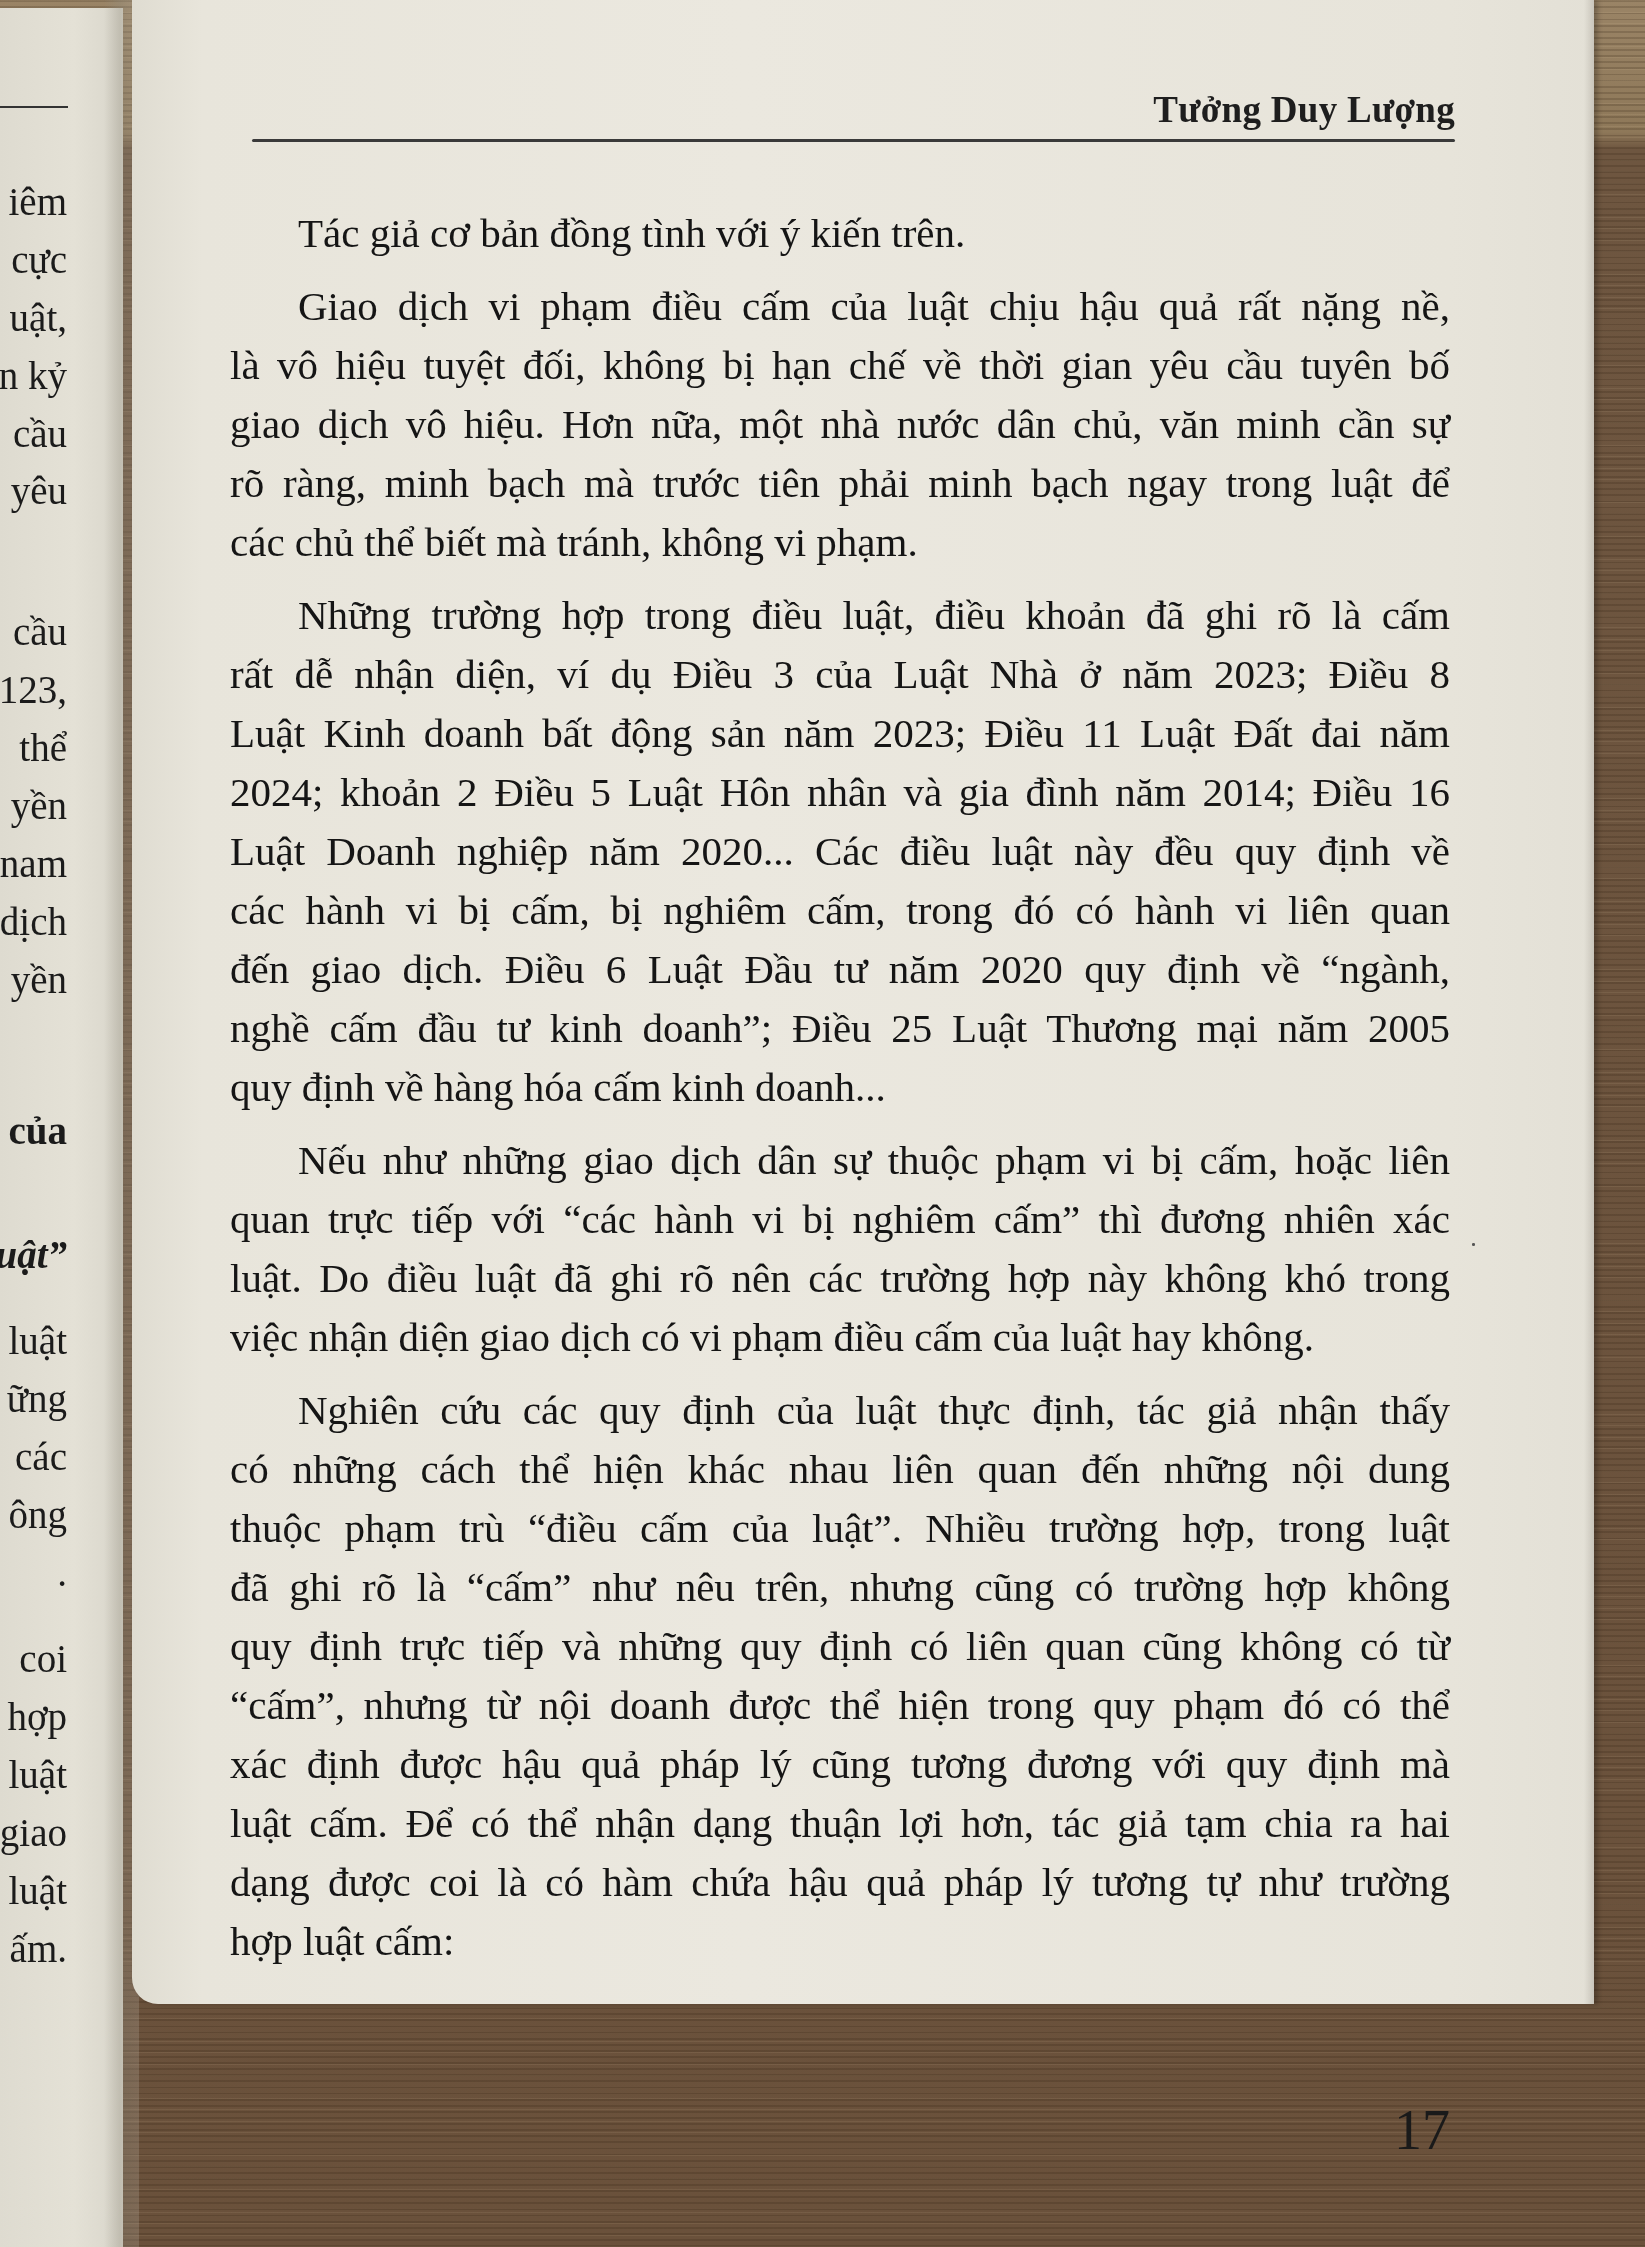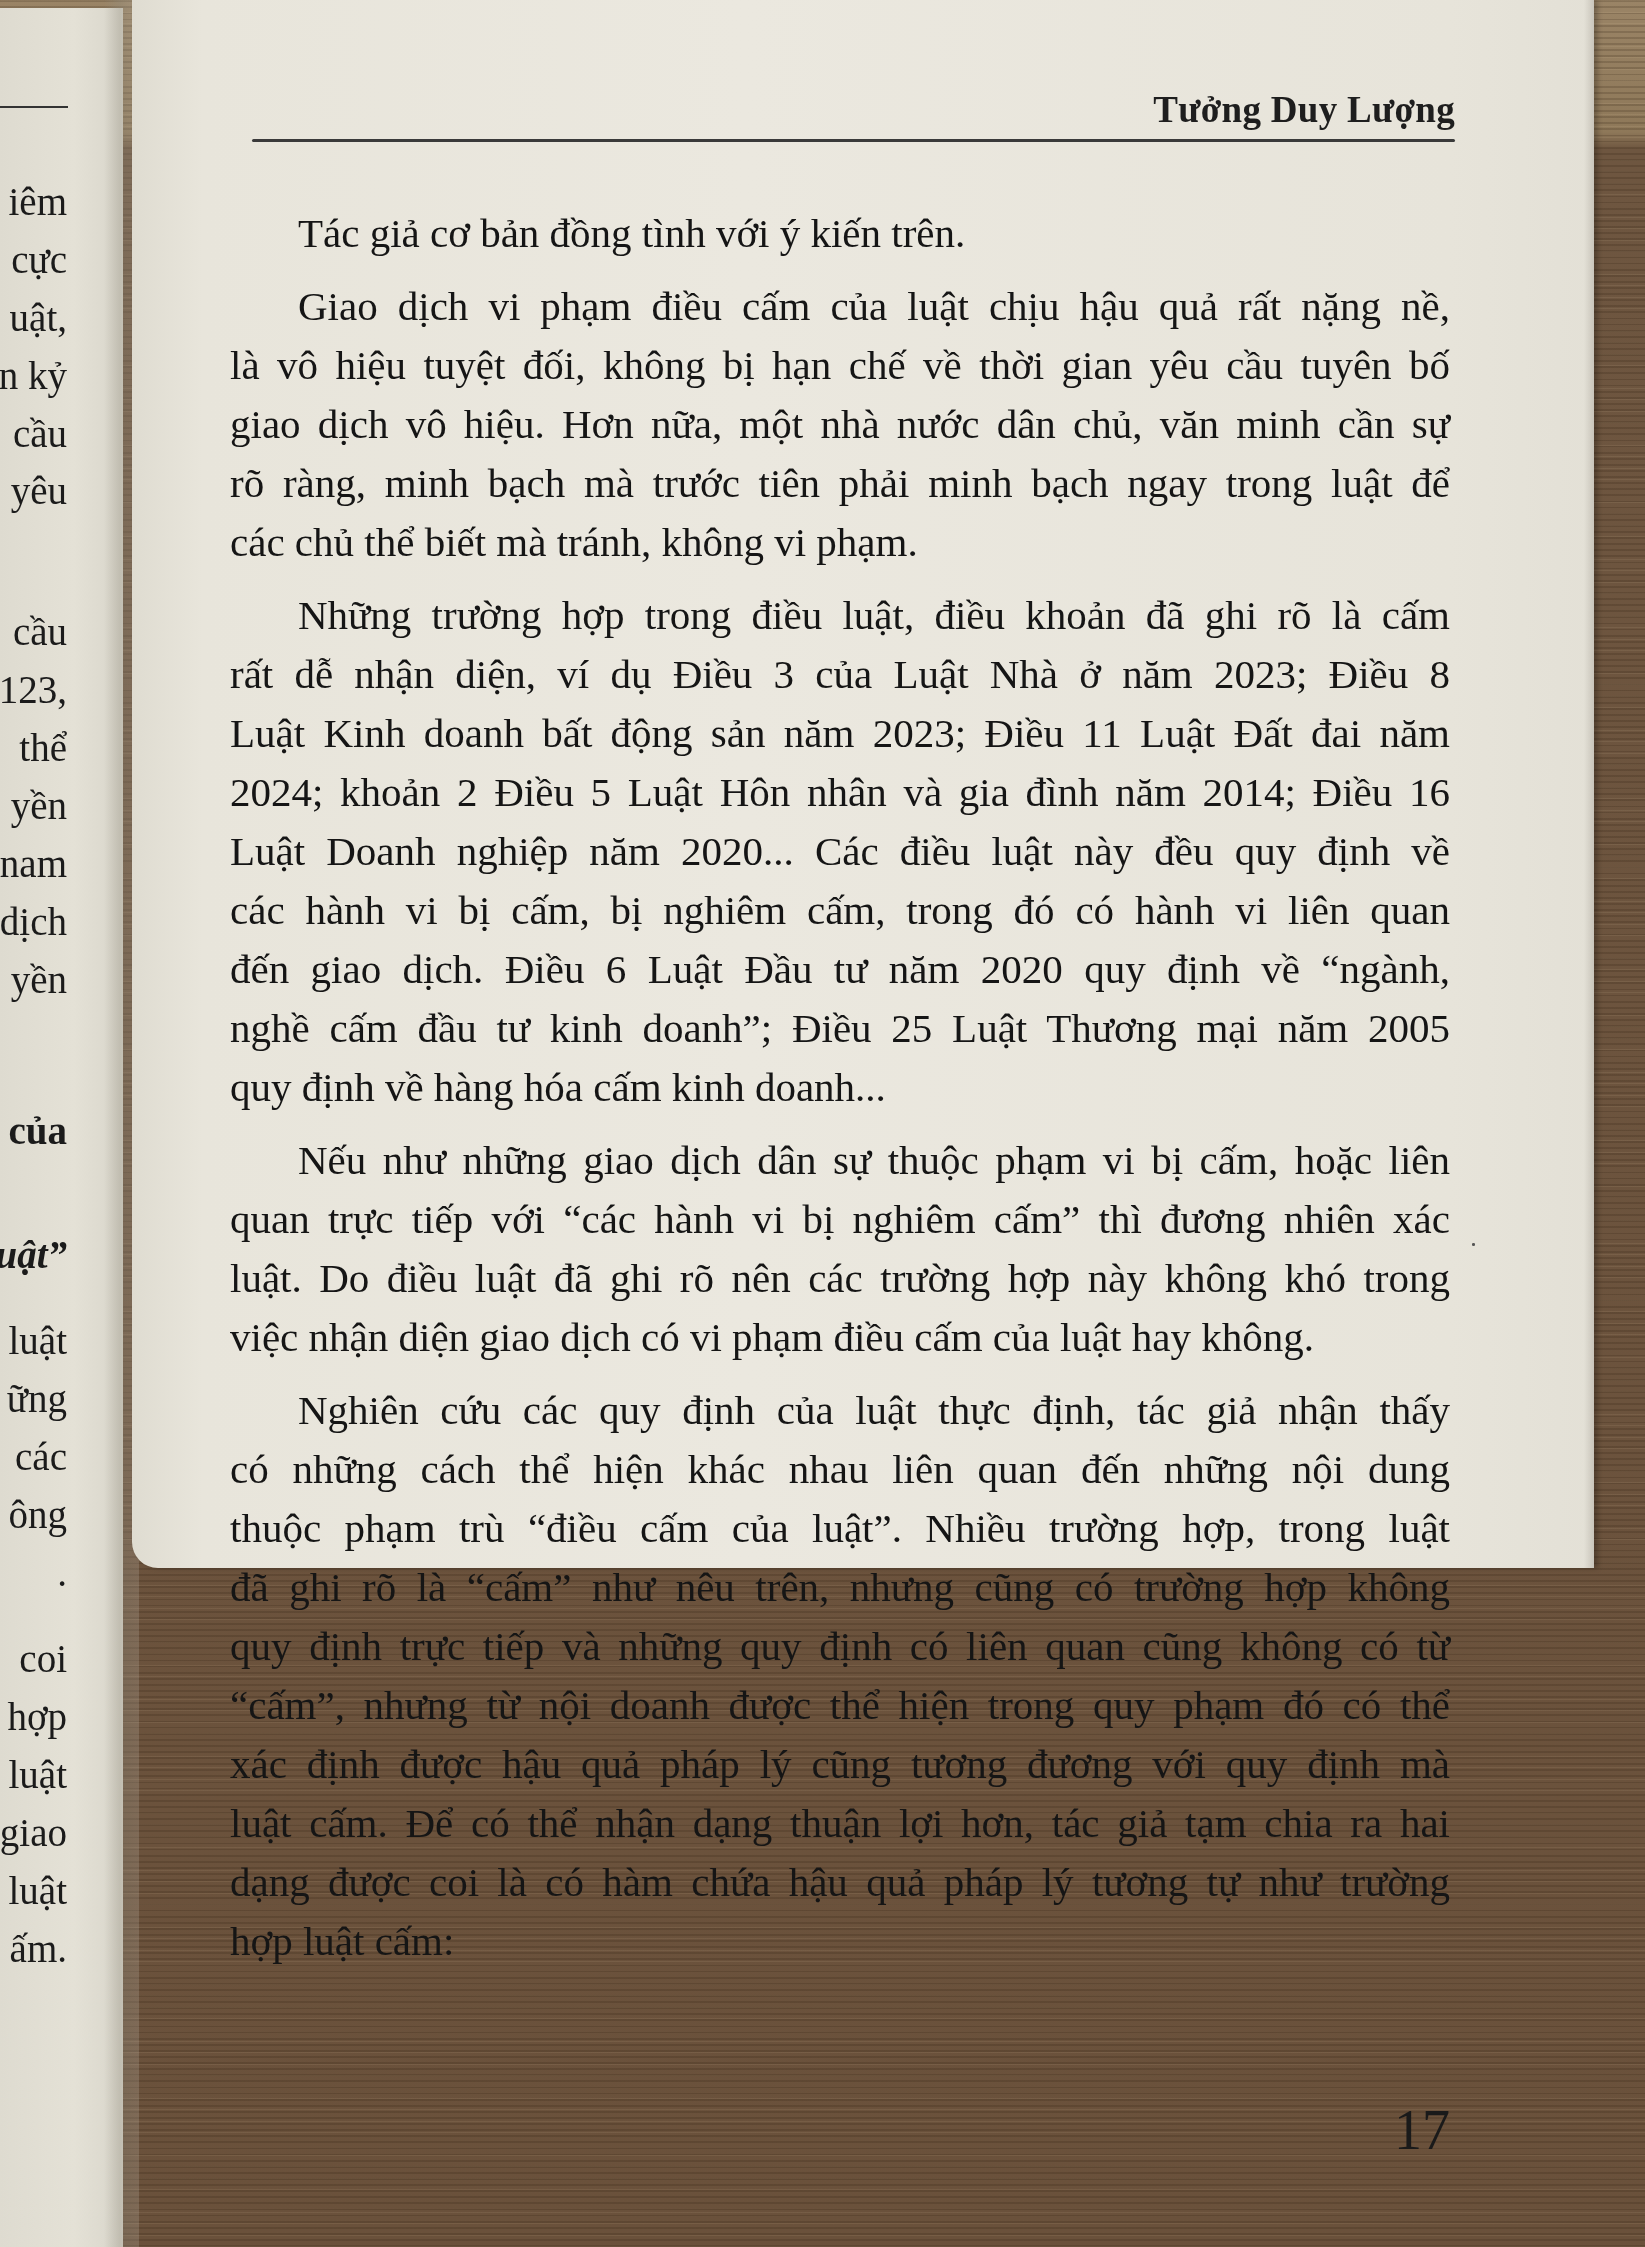--- a/index.html
+++ b/index.html
@@ -60,21 +60,21 @@
       width: 35px;
       height: 2247px;
       background: linear-gradient(90deg, rgba(160,155,140,0.0) 0%, rgba(150,145,130,0.35) 45%, rgba(210,205,195,0.2) 100%);
     }
     
     .main-page {
       position: absolute;
       left: 132px;
       top: 0;
       width: 1462px;
-      height: 1568px;
+      height: 2004px;
       background: linear-gradient(90deg, #dfdcd1 0px, #e8e5db 70px, #ebe8df 614px, #e7e4da 1317px, #e3e0d6 1462px);
       border-bottom-left-radius: 26px;
       box-shadow: 3.5px 0 5.3px rgba(0,0,0,0.25);
     }
     .main-page::after {
       content: "";
       position: absolute;
       right: 0;
       top: 0;
       width: 10.5px;

